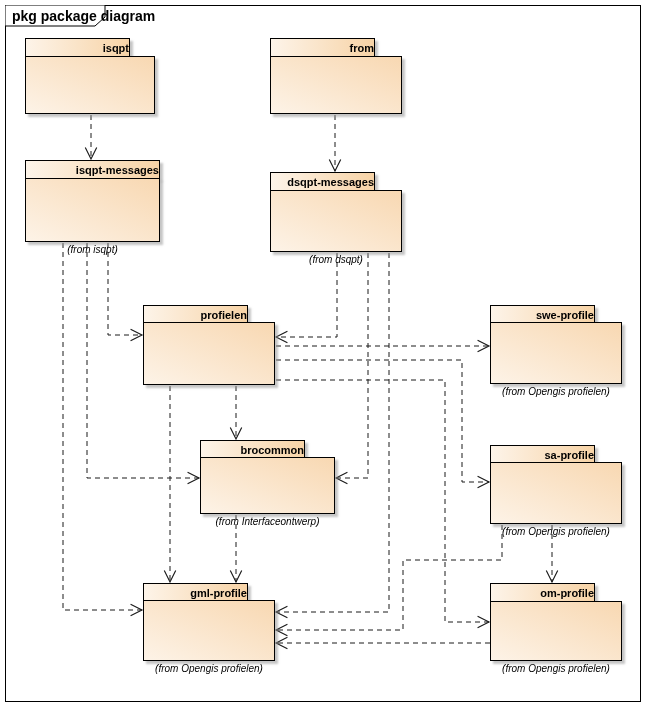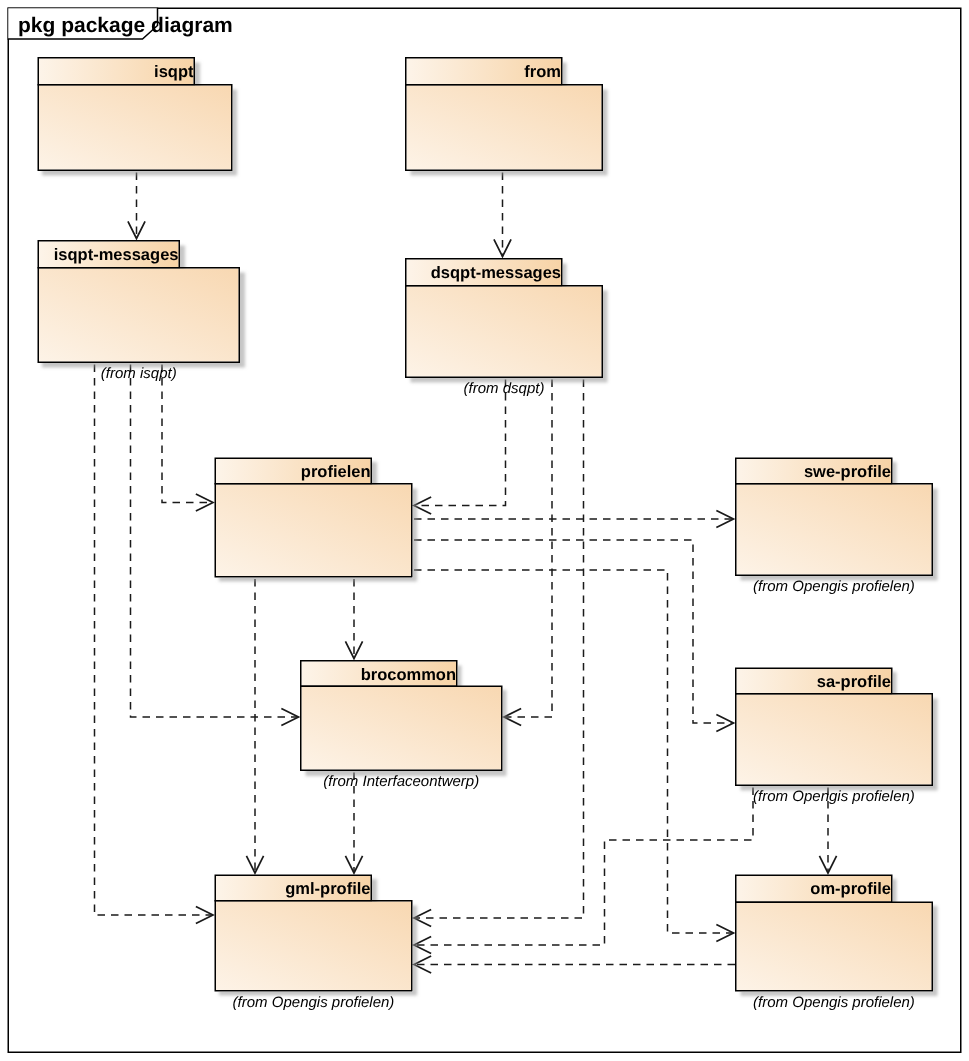--- a/index.html
+++ b/index.html
@@ -74,21 +74,21 @@
       </div>
       <div class="pkg-body" style="top: 18px; width: 130px; height: 58px; background: linear-gradient(to left bottom, rgb(248, 216, 178), rgb(253, 243, 231)); border-color: rgb(0, 0, 0);"></div>
     </div>
     <div class="pkg" style="left: 270px; top: 38px;">
       <div class="pkg-tab" style="width: 105px; height: 19px; background: linear-gradient(to right, rgb(253, 244, 233), rgb(247, 211, 166)); border-color: rgb(0, 0, 0);">
         <span class="pkg-name">from</span>
       </div>
       <div class="pkg-body" style="top: 18px; width: 132px; height: 58px; background: linear-gradient(to left bottom, rgb(248, 216, 178), rgb(253, 243, 231)); border-color: rgb(0, 0, 0);"></div>
     </div>
     <div class="pkg" style="left: 25px; top: 160px;">
-      <div class="pkg-tab" style="width: 95px; height: 19px; background: linear-gradient(to right, rgb(253, 244, 233), rgb(247, 211, 166)); border-color: rgb(0, 0, 0);">
+      <div class="pkg-tab" style="width: 135px; height: 19px; background: linear-gradient(to right, rgb(253, 244, 233), rgb(247, 211, 166)); border-color: rgb(0, 0, 0);">
         <span class="pkg-name">isqpt-messages</span>
       </div>
       <div class="pkg-body" style="top: 18px; width: 135px; height: 64px; background: linear-gradient(to left bottom, rgb(248, 216, 178), rgb(253, 243, 231)); border-color: rgb(0, 0, 0);"></div>
       <div class="pkg-from" style="top: 84px; left: 0px; width: 135px;">(from isqpt)</div>
     </div>
     <div class="pkg" style="left: 270px; top: 172px;">
       <div class="pkg-tab" style="width: 105px; height: 19px; background: linear-gradient(to right, rgb(253, 244, 233), rgb(247, 211, 166)); border-color: rgb(0, 0, 0);">
         <span class="pkg-name">dsqpt-messages</span>
       </div>
       <div class="pkg-body" style="top: 18px; width: 132px; height: 62px; background: linear-gradient(to left bottom, rgb(248, 216, 178), rgb(253, 243, 231)); border-color: rgb(0, 0, 0);"></div>

